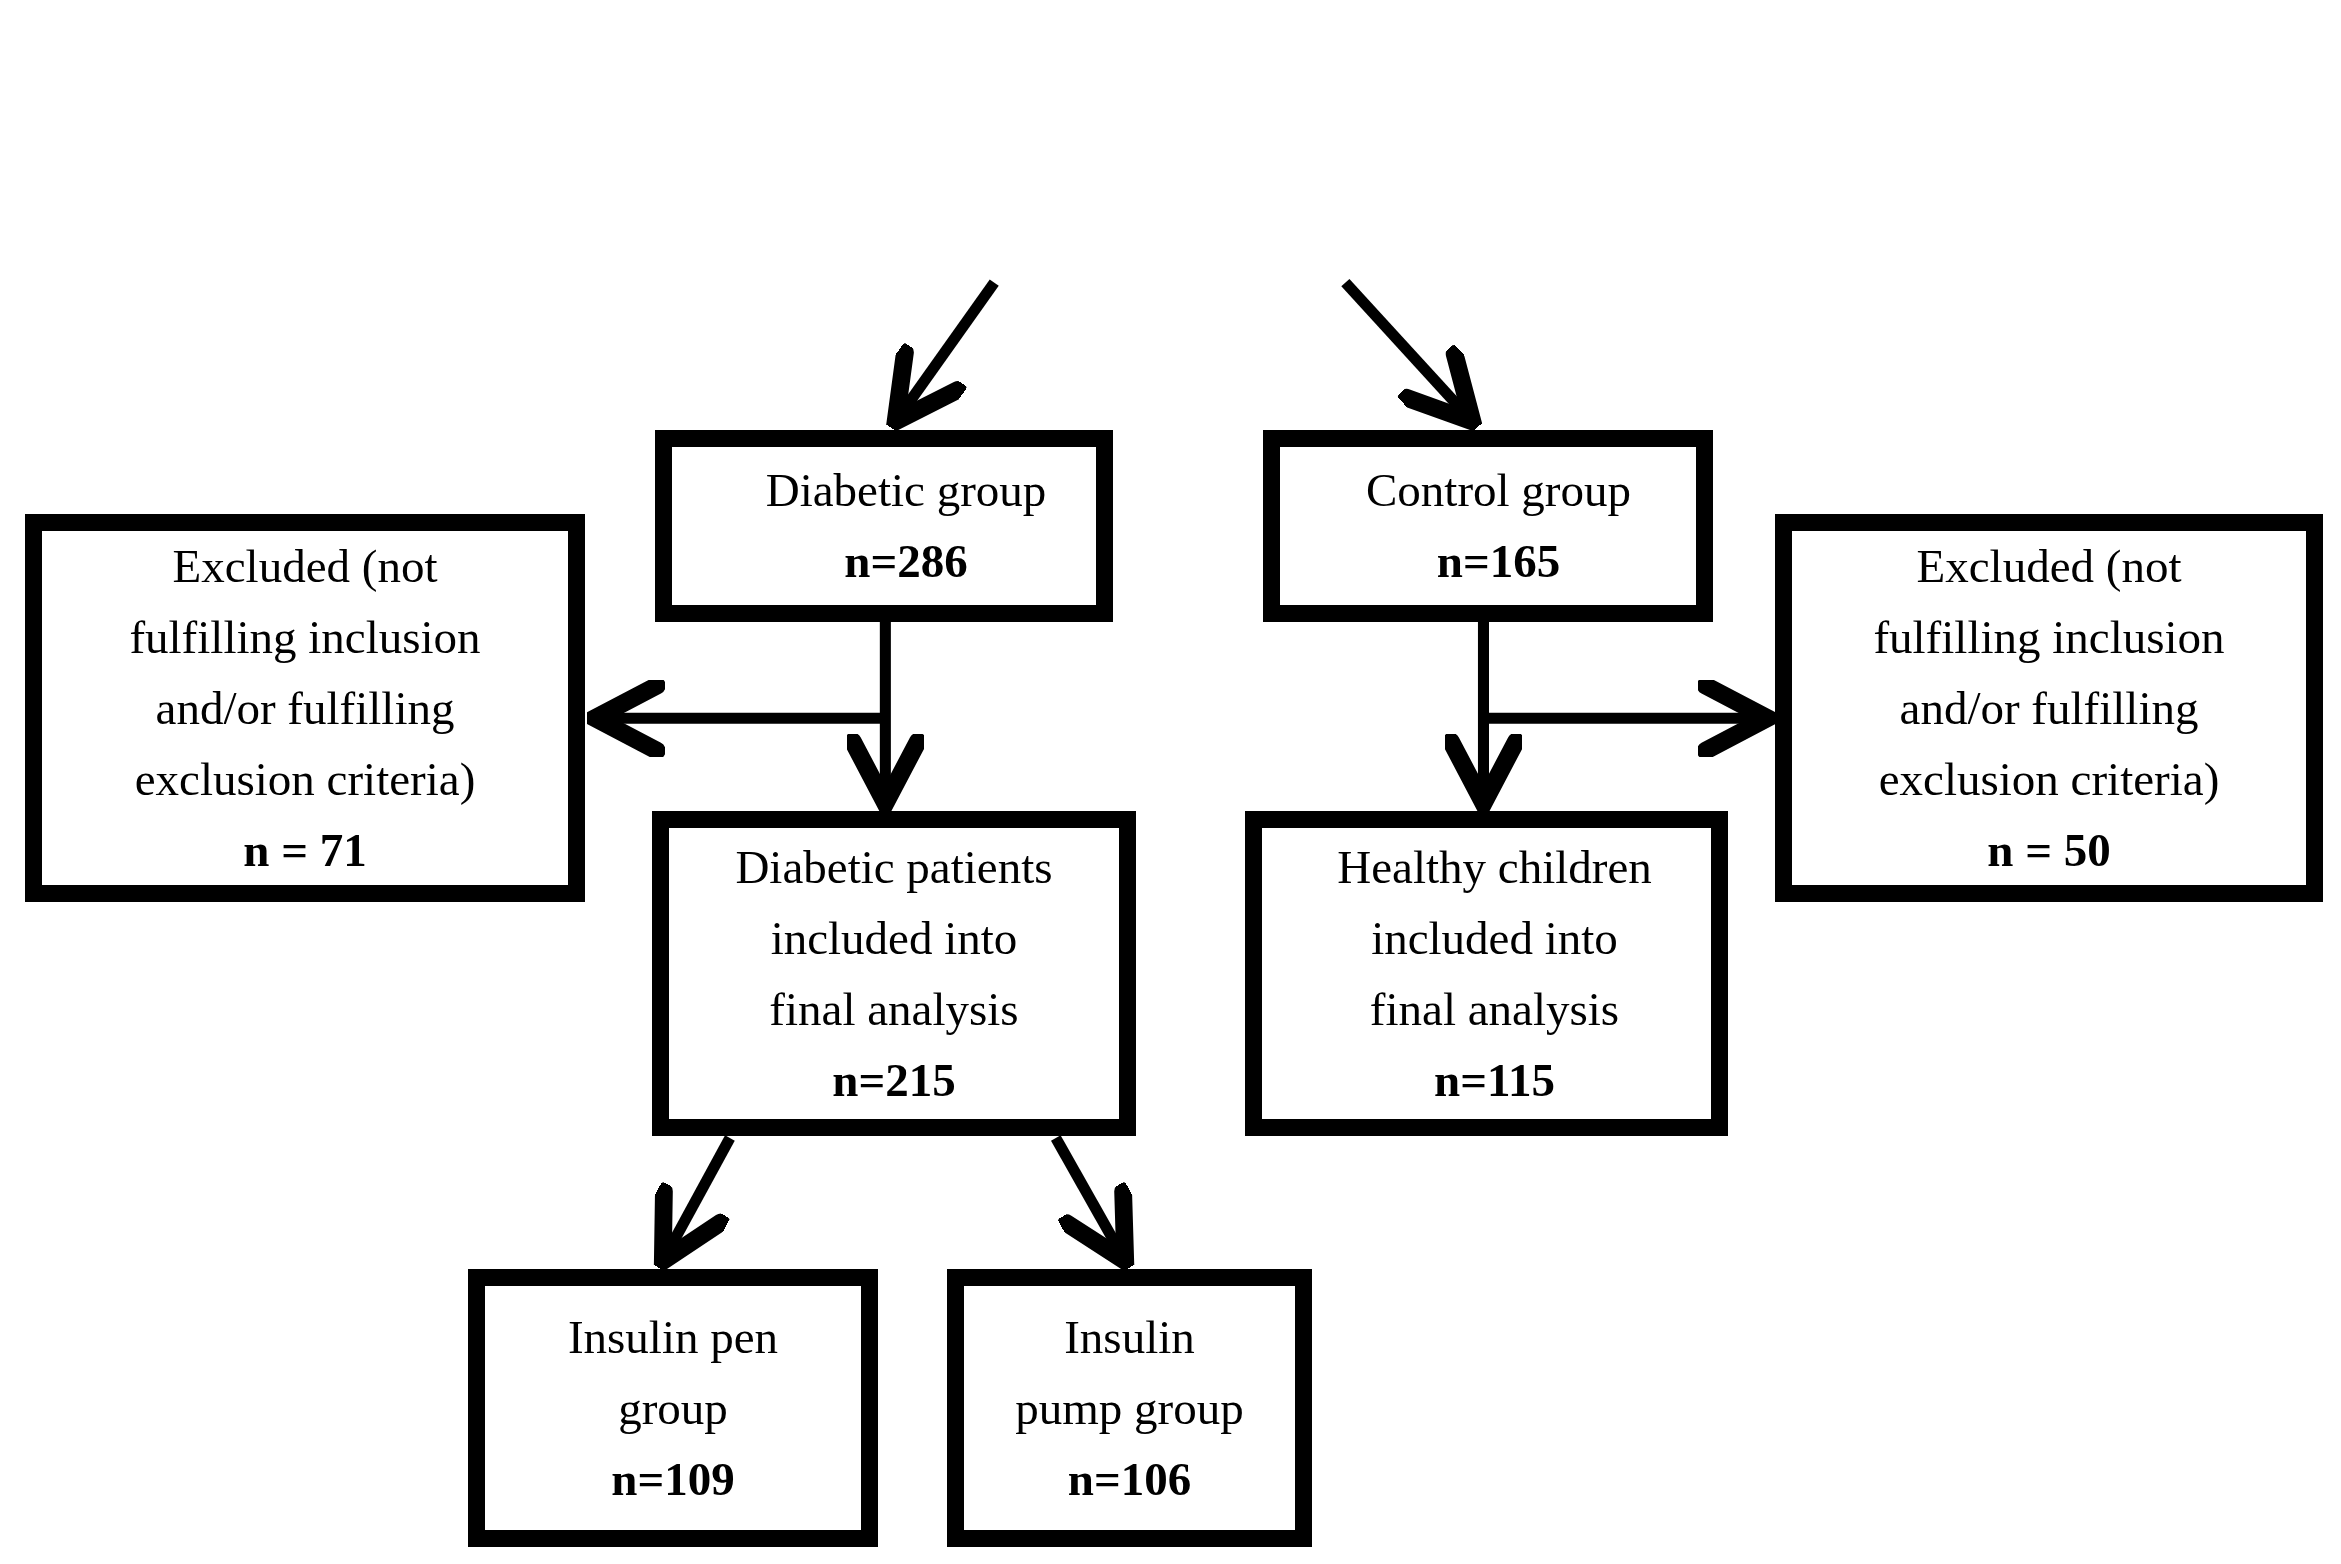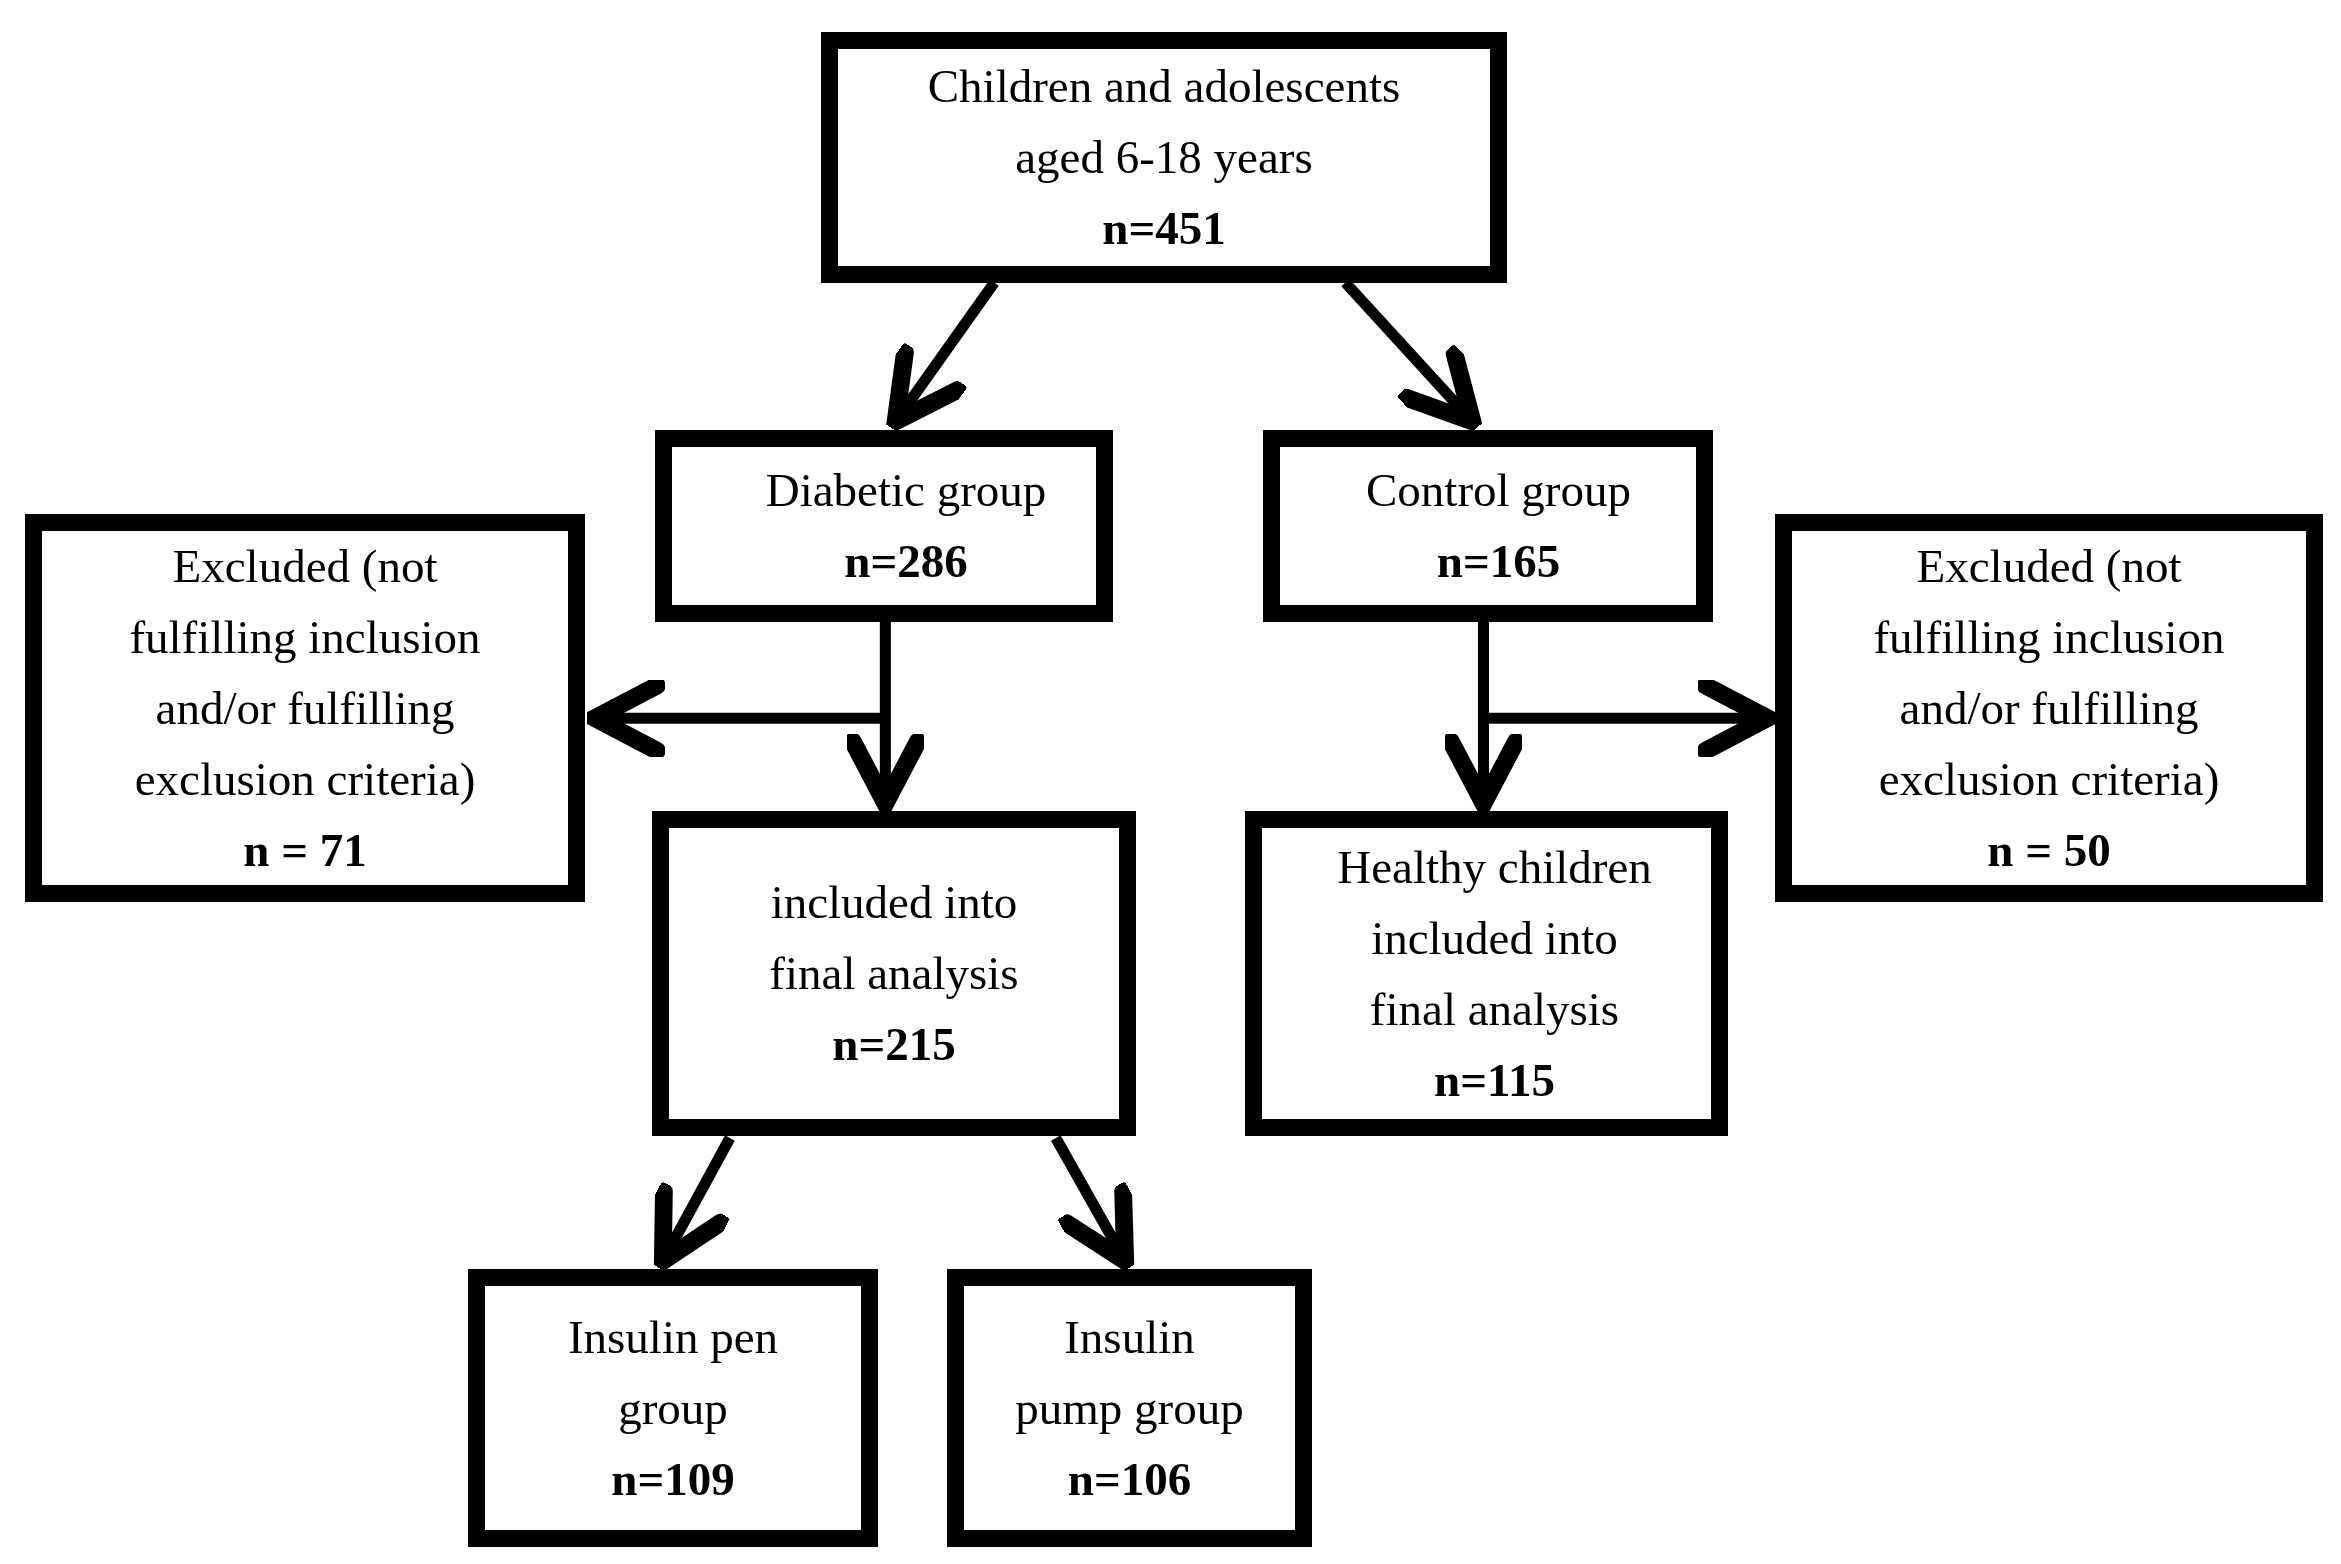--- a/index.html
+++ b/index.html
@@ -74,25 +74,20 @@
 
     <line x1="1880" y1="786" x2="1880" y2="1018" stroke="#000000" stroke-width="14" marker-end="url(#chevron)"></line>
 
     <line x1="1880" y1="910" x2="2240" y2="910" stroke="#000000" stroke-width="14" marker-end="url(#chevron)"></line>
 
     <line x1="925" y1="1442" x2="840" y2="1598" stroke="#000000" stroke-width="14" marker-end="url(#chevron)"></line>
 
     <line x1="1338" y1="1442" x2="1426" y2="1598" stroke="#000000" stroke-width="14" marker-end="url(#chevron)"></line>
   </svg>
 
-  <div class="node" id="node-total">
-    <div class="line">Children and adolescents</div>
-    <div class="line">aged 6-18 years</div>
-    <div class="line count">n=451</div>
-  </div>
 
   <div class="node" id="node-diabetic-group">
     <div class="line">Diabetic group</div>
     <div class="line count">n=286</div>
   </div>
 
   <div class="node" id="node-control-group">
     <div class="line">Control group</div>
     <div class="line count">n=165</div>
   </div>
@@ -107,20 +102,21 @@
 
   <div class="node" id="node-excluded-right">
     <div class="line">Excluded (not</div>
     <div class="line">fulfilling inclusion</div>
     <div class="line">and/or fulfilling</div>
     <div class="line">exclusion criteria)</div>
     <div class="line count">n = 50</div>
   </div>
 
   <div class="node" id="node-diabetic-final">
+    <div class="line">Diabetic patients</div>
     <div class="line">included into</div>
     <div class="line">final analysis</div>
     <div class="line count">n=215</div>
   </div>
 
   <div class="node" id="node-healthy-final">
     <div class="line">Healthy children</div>
     <div class="line">included into</div>
     <div class="line">final analysis</div>
     <div class="line count">n=115</div>

